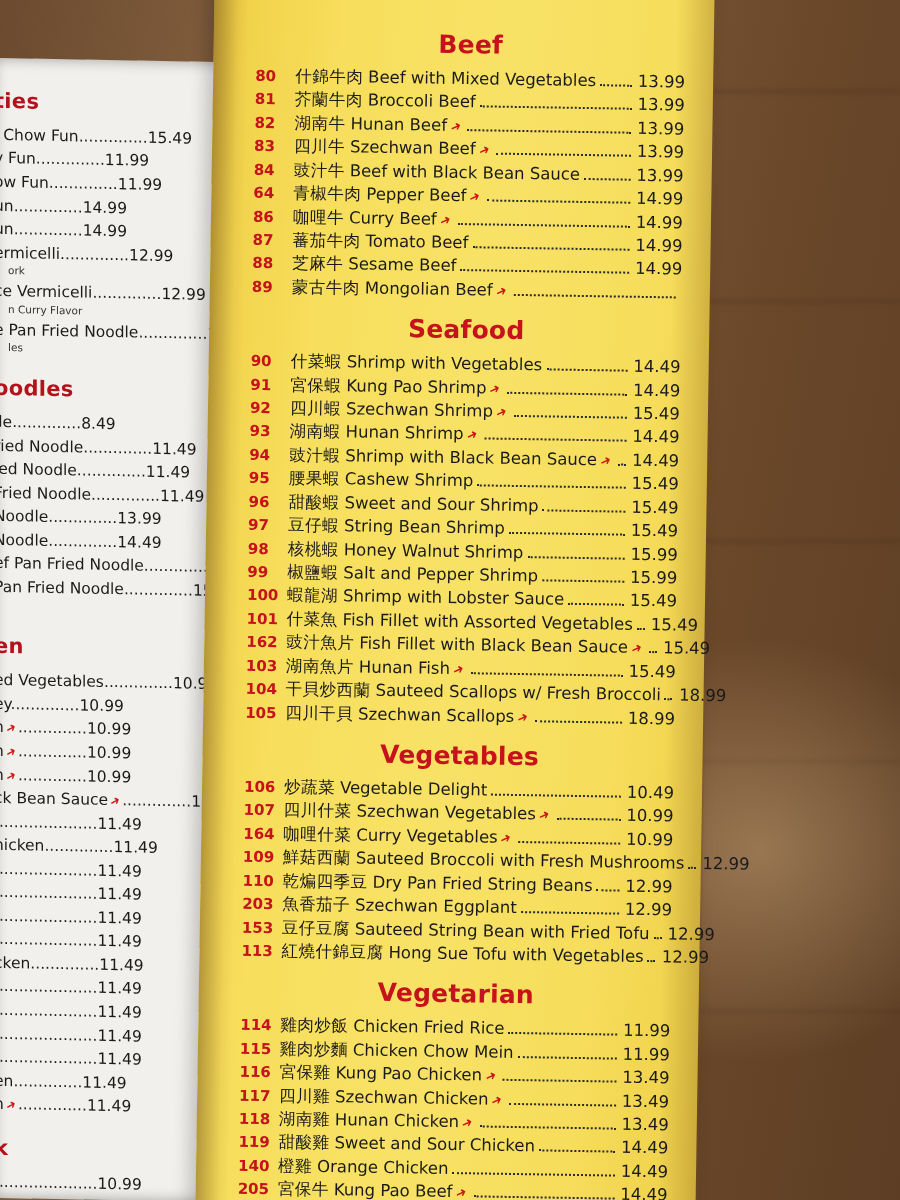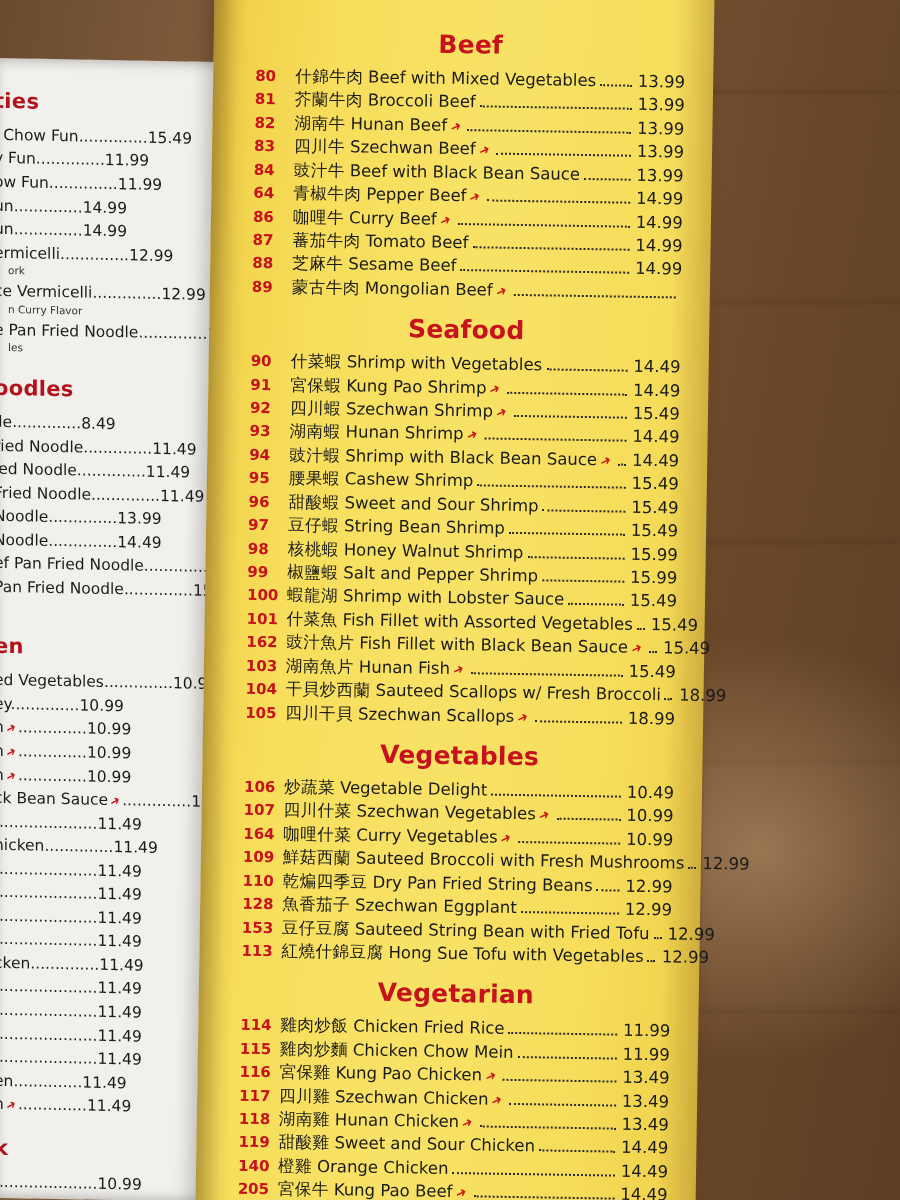--- a/index.html
+++ b/index.html
@@ -460,21 +460,21 @@
             <span class="price">12.99</span>
           </div>
           <div class="item">
             <span class="num">110</span>
             <span class="cn">乾煸四季豆</span>
             <span class="en">Dry Pan Fried String Beans</span>
             <span class="dots"></span>
             <span class="price">12.99</span>
           </div>
           <div class="item">
-            <span class="num">128</span>
+            <span class="num">203</span>
             <span class="cn">魚香茄子</span>
             <span class="en">Szechwan Eggplant</span>
             <span class="dots"></span>
             <span class="price">12.99</span>
           </div>
           <div class="item">
             <span class="num">153</span>
             <span class="cn">豆仔豆腐</span>
             <span class="en">Sauteed String Bean with Fried Tofu</span>
             <span class="dots"></span>

